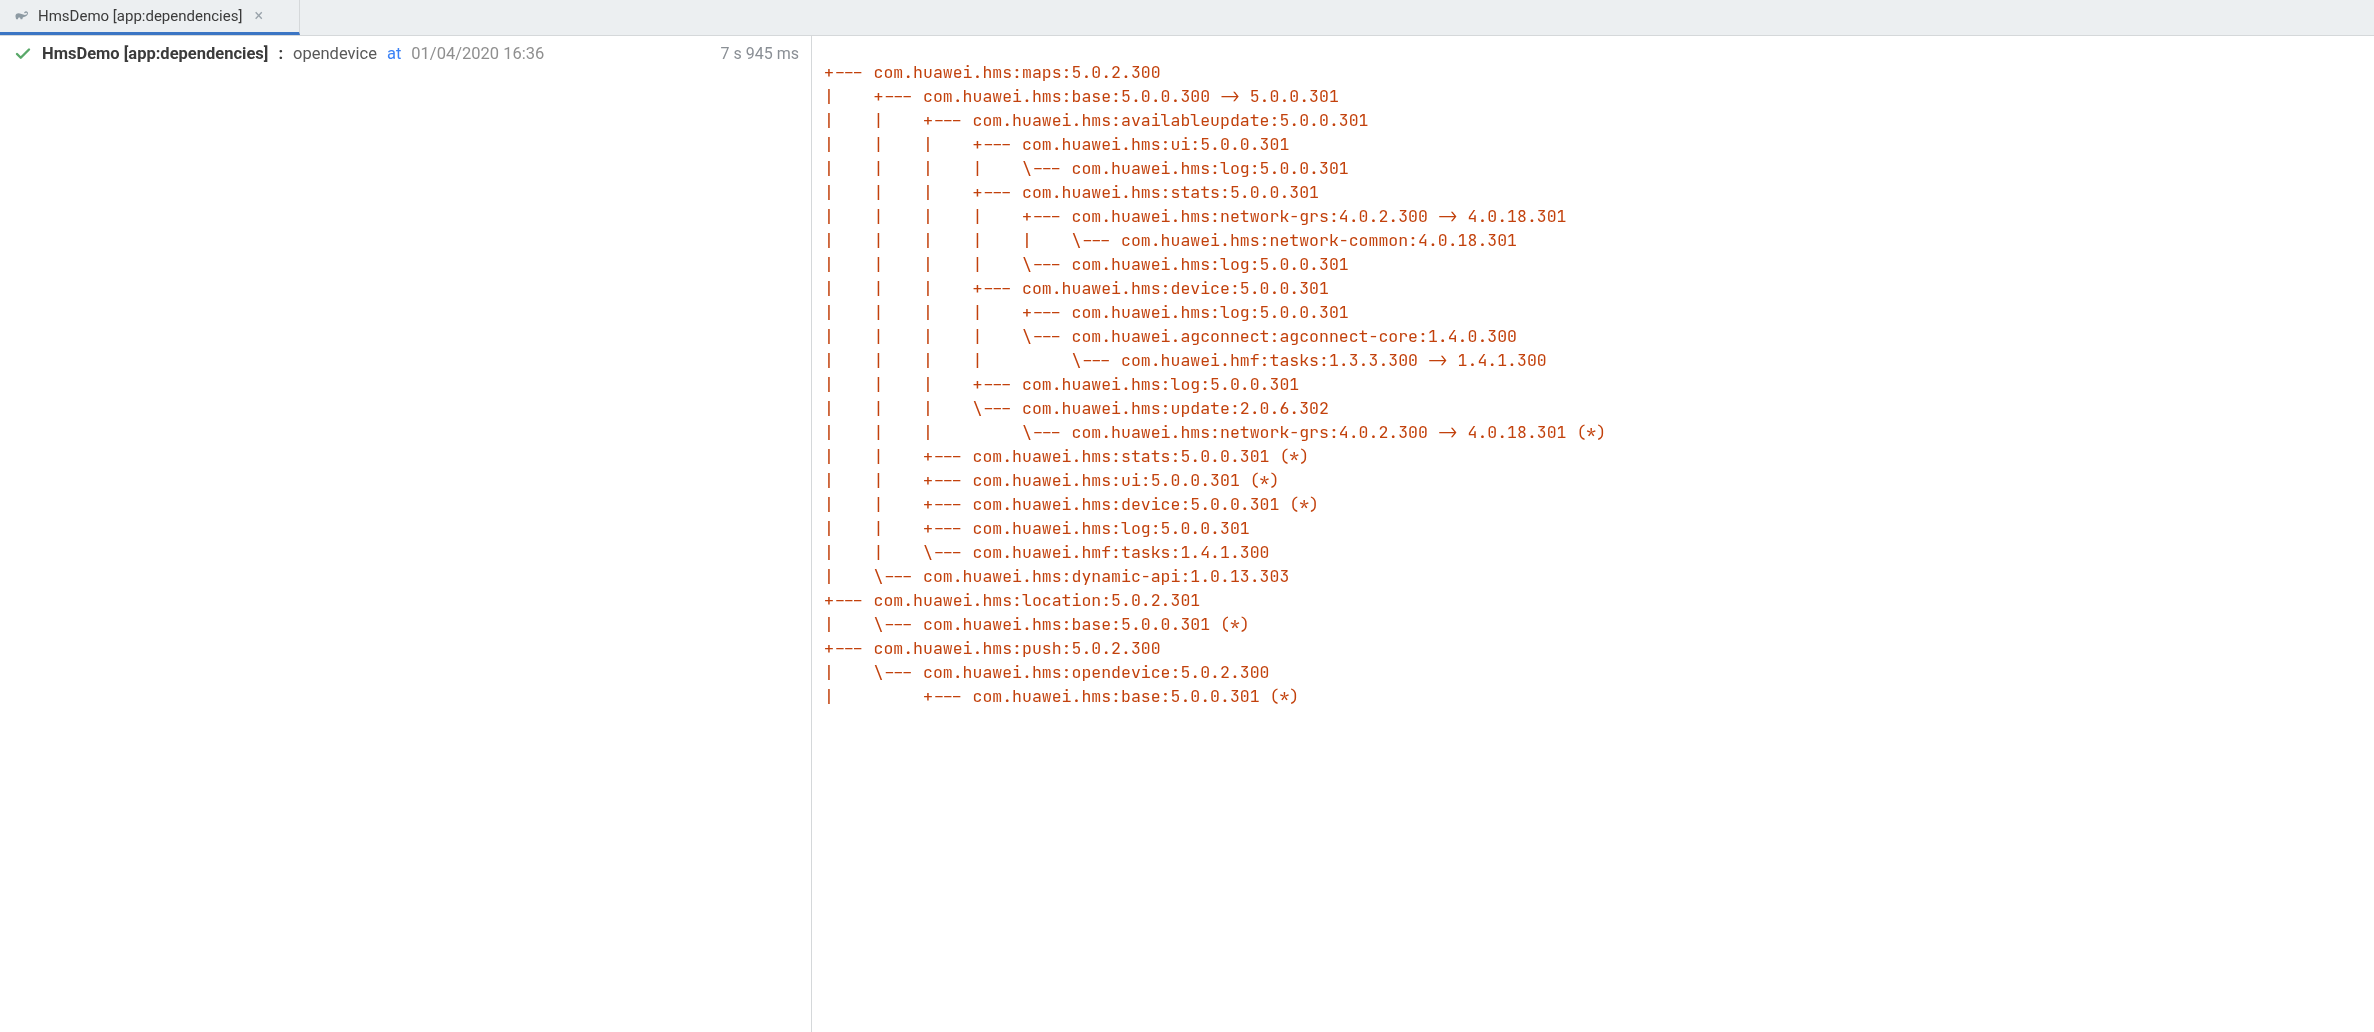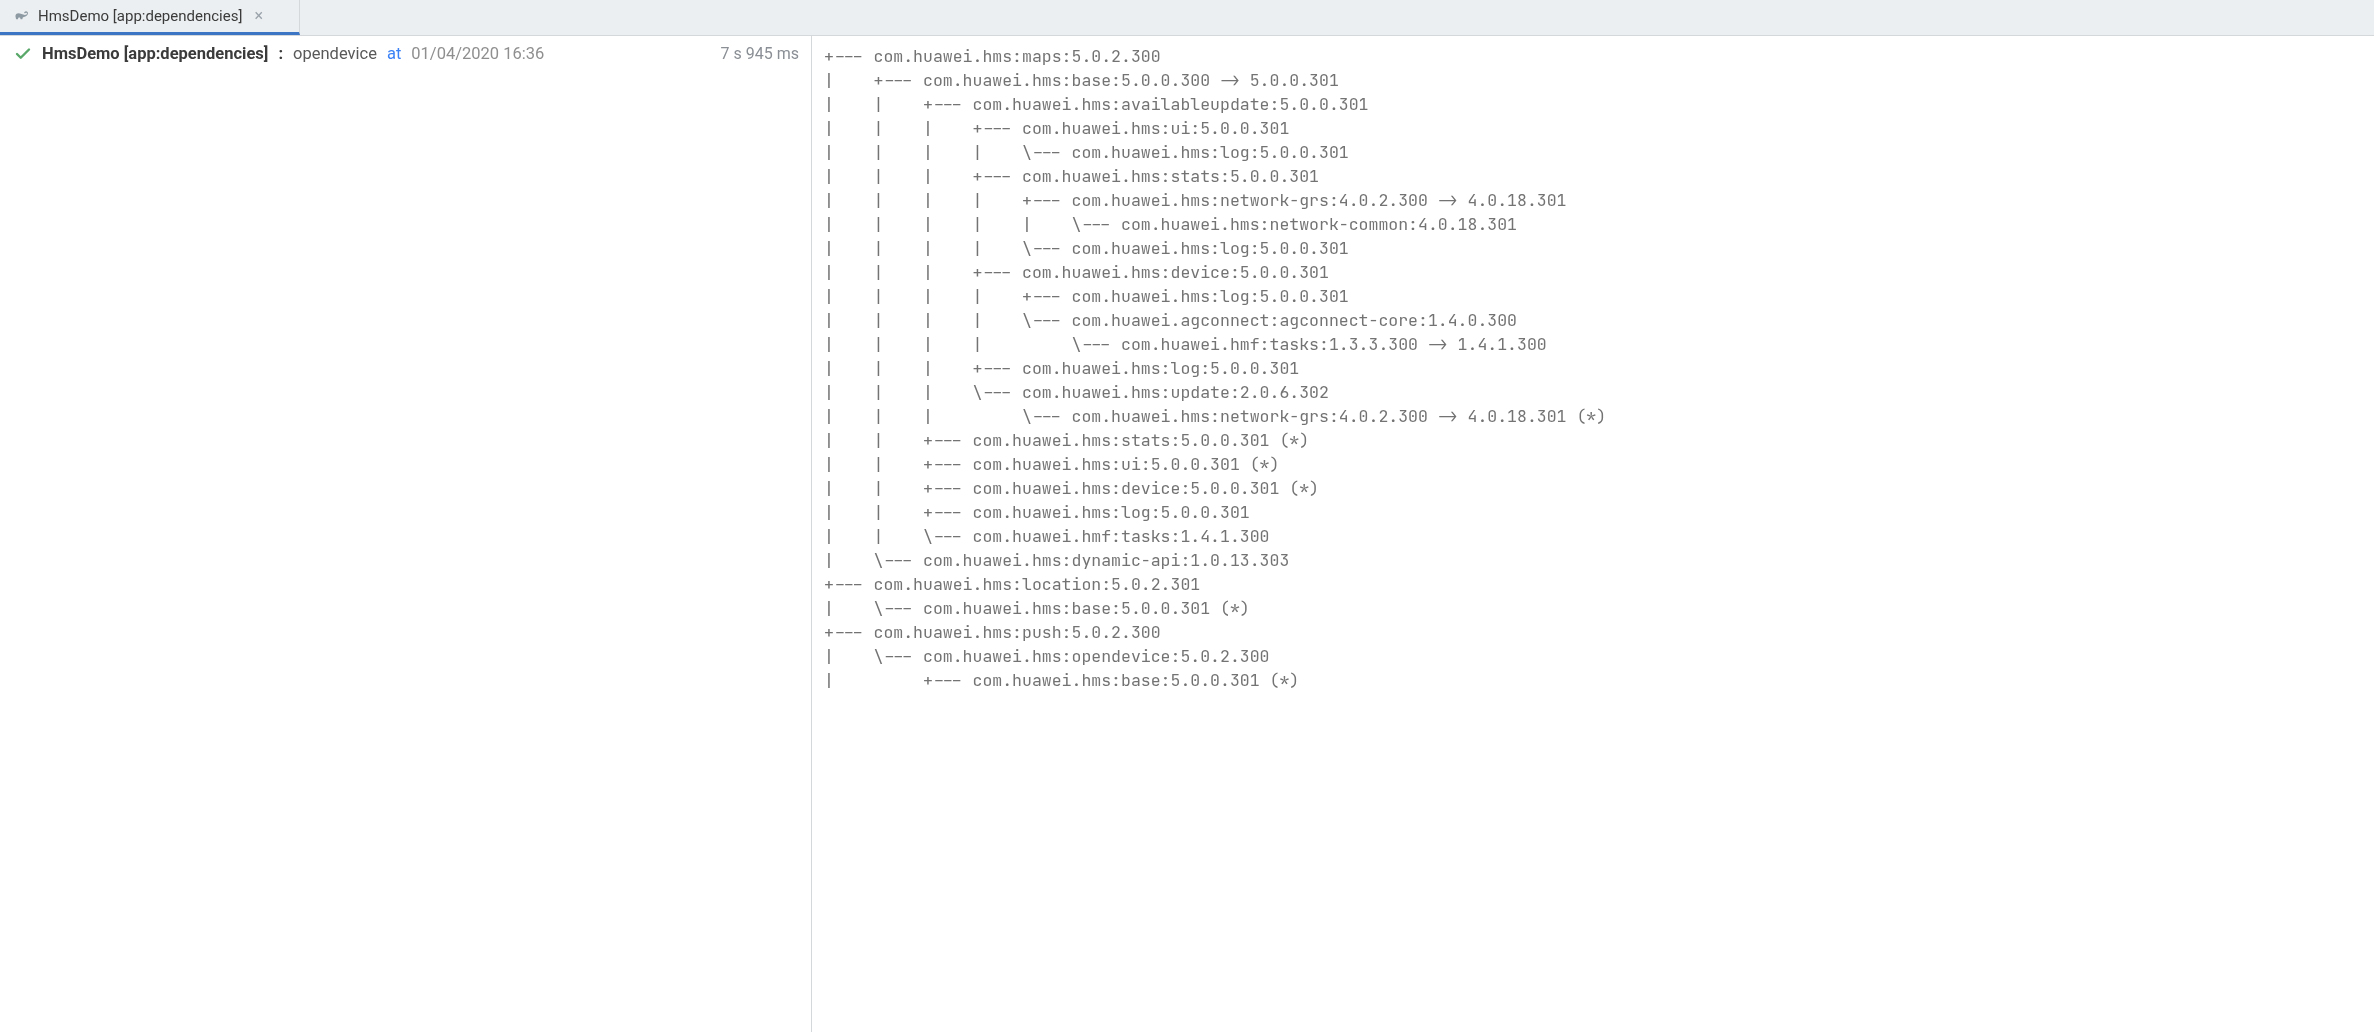--- a/index.html
+++ b/index.html
@@ -84,23 +84,24 @@
     }
     .right-pane {
       flex: 1 1 auto;
       padding: 8px 0 8px 12px;
       overflow: auto;
     }
     .right-pane pre {
       font-family: "JetBrains Mono", Menlo, Consolas, "DejaVu Sans Mono", monospace;
       font-size: 16.5px;
       line-height: 24px;
-      color: #737373;
+      color: #c2410c;
       white-space: pre;
       letter-spacing: 0;
+      margin-top: 16px;
     }
   </style>
 </head>
 <body>
 
 <div class="tabbar">
   <div class="tab">
     <span class="tab-icon">
       <svg viewBox="0 0 24 24" width="18" height="18" fill="currentColor" aria-hidden="true">
         <path d="M20.5 6.2c-1.4-1.6-3.7-1.5-5 0-.4.5-.3 1.2.2 1.5.5.3 1.1.2 1.5-.3.5-.6 1.4-.6 1.9 0 .7.8.4 2-.6 2.5-2.1 1.1-4.7.2-7.2-.8C8.7 8.1 6 7 3.9 8.7 2.6 9.7 2 11.5 2.3 13l.7 3.1c.1.5.5.9 1 .9h1.1c.5 0 .9-.4 1-.9l.2-1c.1-.5.5-.8 1-.8h1.1c.5 0 .9.3 1 .8l.2 1c.1.5.5.9 1 .9h1.1c.5 0 .9-.4 1-.9l.3-1.3c.1-.4.4-.7.8-.8 3.1-.7 5.5-2.1 6.6-4.1.9-1.5.7-3.3-.4-4.7z"></path>

